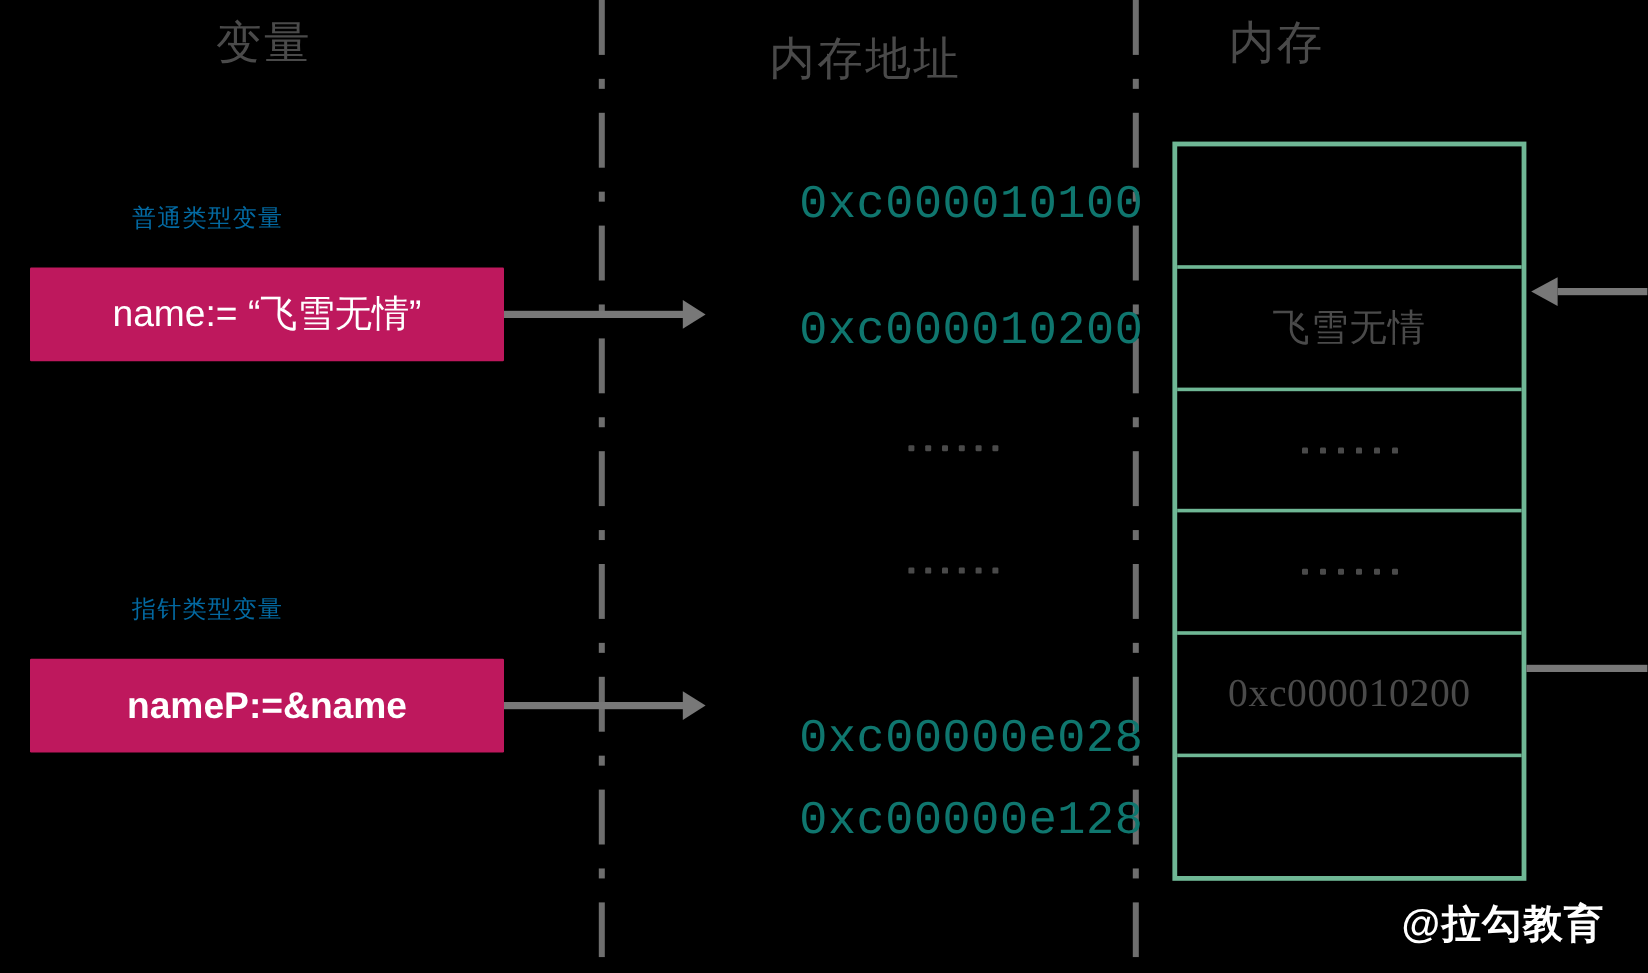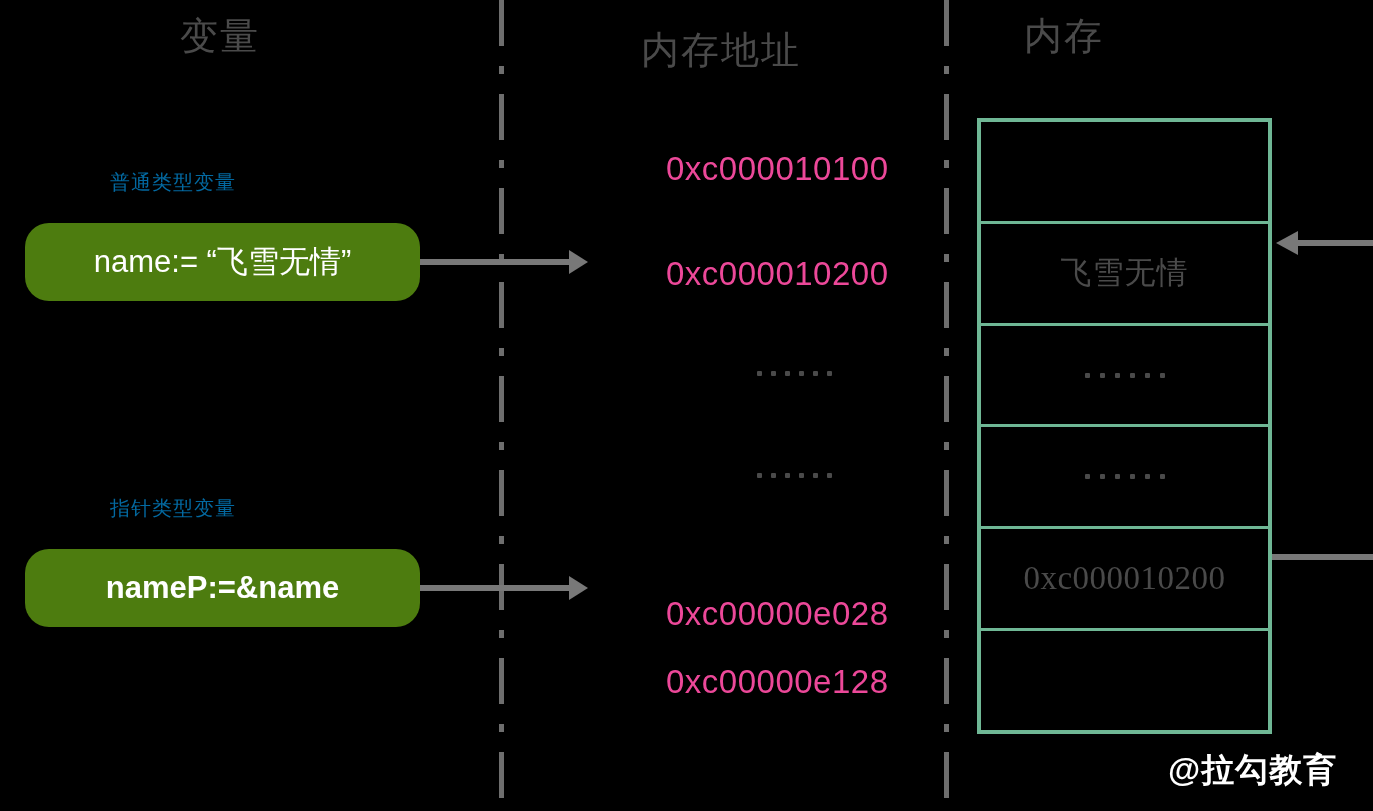--- a/index.html
+++ b/index.html
@@ -60,22 +60,22 @@
     font-family: Liberation Mono, monospace;
   }
   #caption-normal  { left: 110px; top: 174px; }
   #caption-pointer { left: 110px; top: 500px; }
 
   .var-box {
     position: absolute;
     left: 25px;
     width: 395px;
     height: 78px;
-    background: #4d7c0f;
-    border-radius: 24px;
+    background: #be185d;
+    border-radius: 1px;
     display: flex;
     align-items: center;
     justify-content: center;
     color: #ffffff;
     font-size: 31px;
     white-space: nowrap;
   }
   #var-box-name  { top: 223px; }
   #var-box-namep { top: 549px; font-weight: bold; }
 
@@ -93,23 +93,23 @@
     border-top: 12px solid transparent;
     border-bottom: 12px solid transparent;
     border-left: 19px solid #787878;
   }
   #arrow-name  { left: 420px; top: 259px; width: 150px; }
   #arrow-namep { left: 420px; top: 585px; width: 150px; }
 
   
   .addr {
     position: absolute;
-    color: #ec4899;
-    font-family: Liberation Sans, sans-serif;
-    font-size: 33px;
+    color: #0f766e;
+    font-family: Liberation Mono, monospace;
+    font-size: 39px;
     line-height: 1;
     white-space: nowrap;
     letter-spacing: 0.5px;
   }
   #addr-0 { left: 666px; top: 152px; }
   #addr-1 { left: 666px; top: 257px; }
   #addr-4 { left: 666px; top: 562px; margin-top: 35px; }
   #addr-5 { left: 666px; top: 665px; }
 
   .dots {

